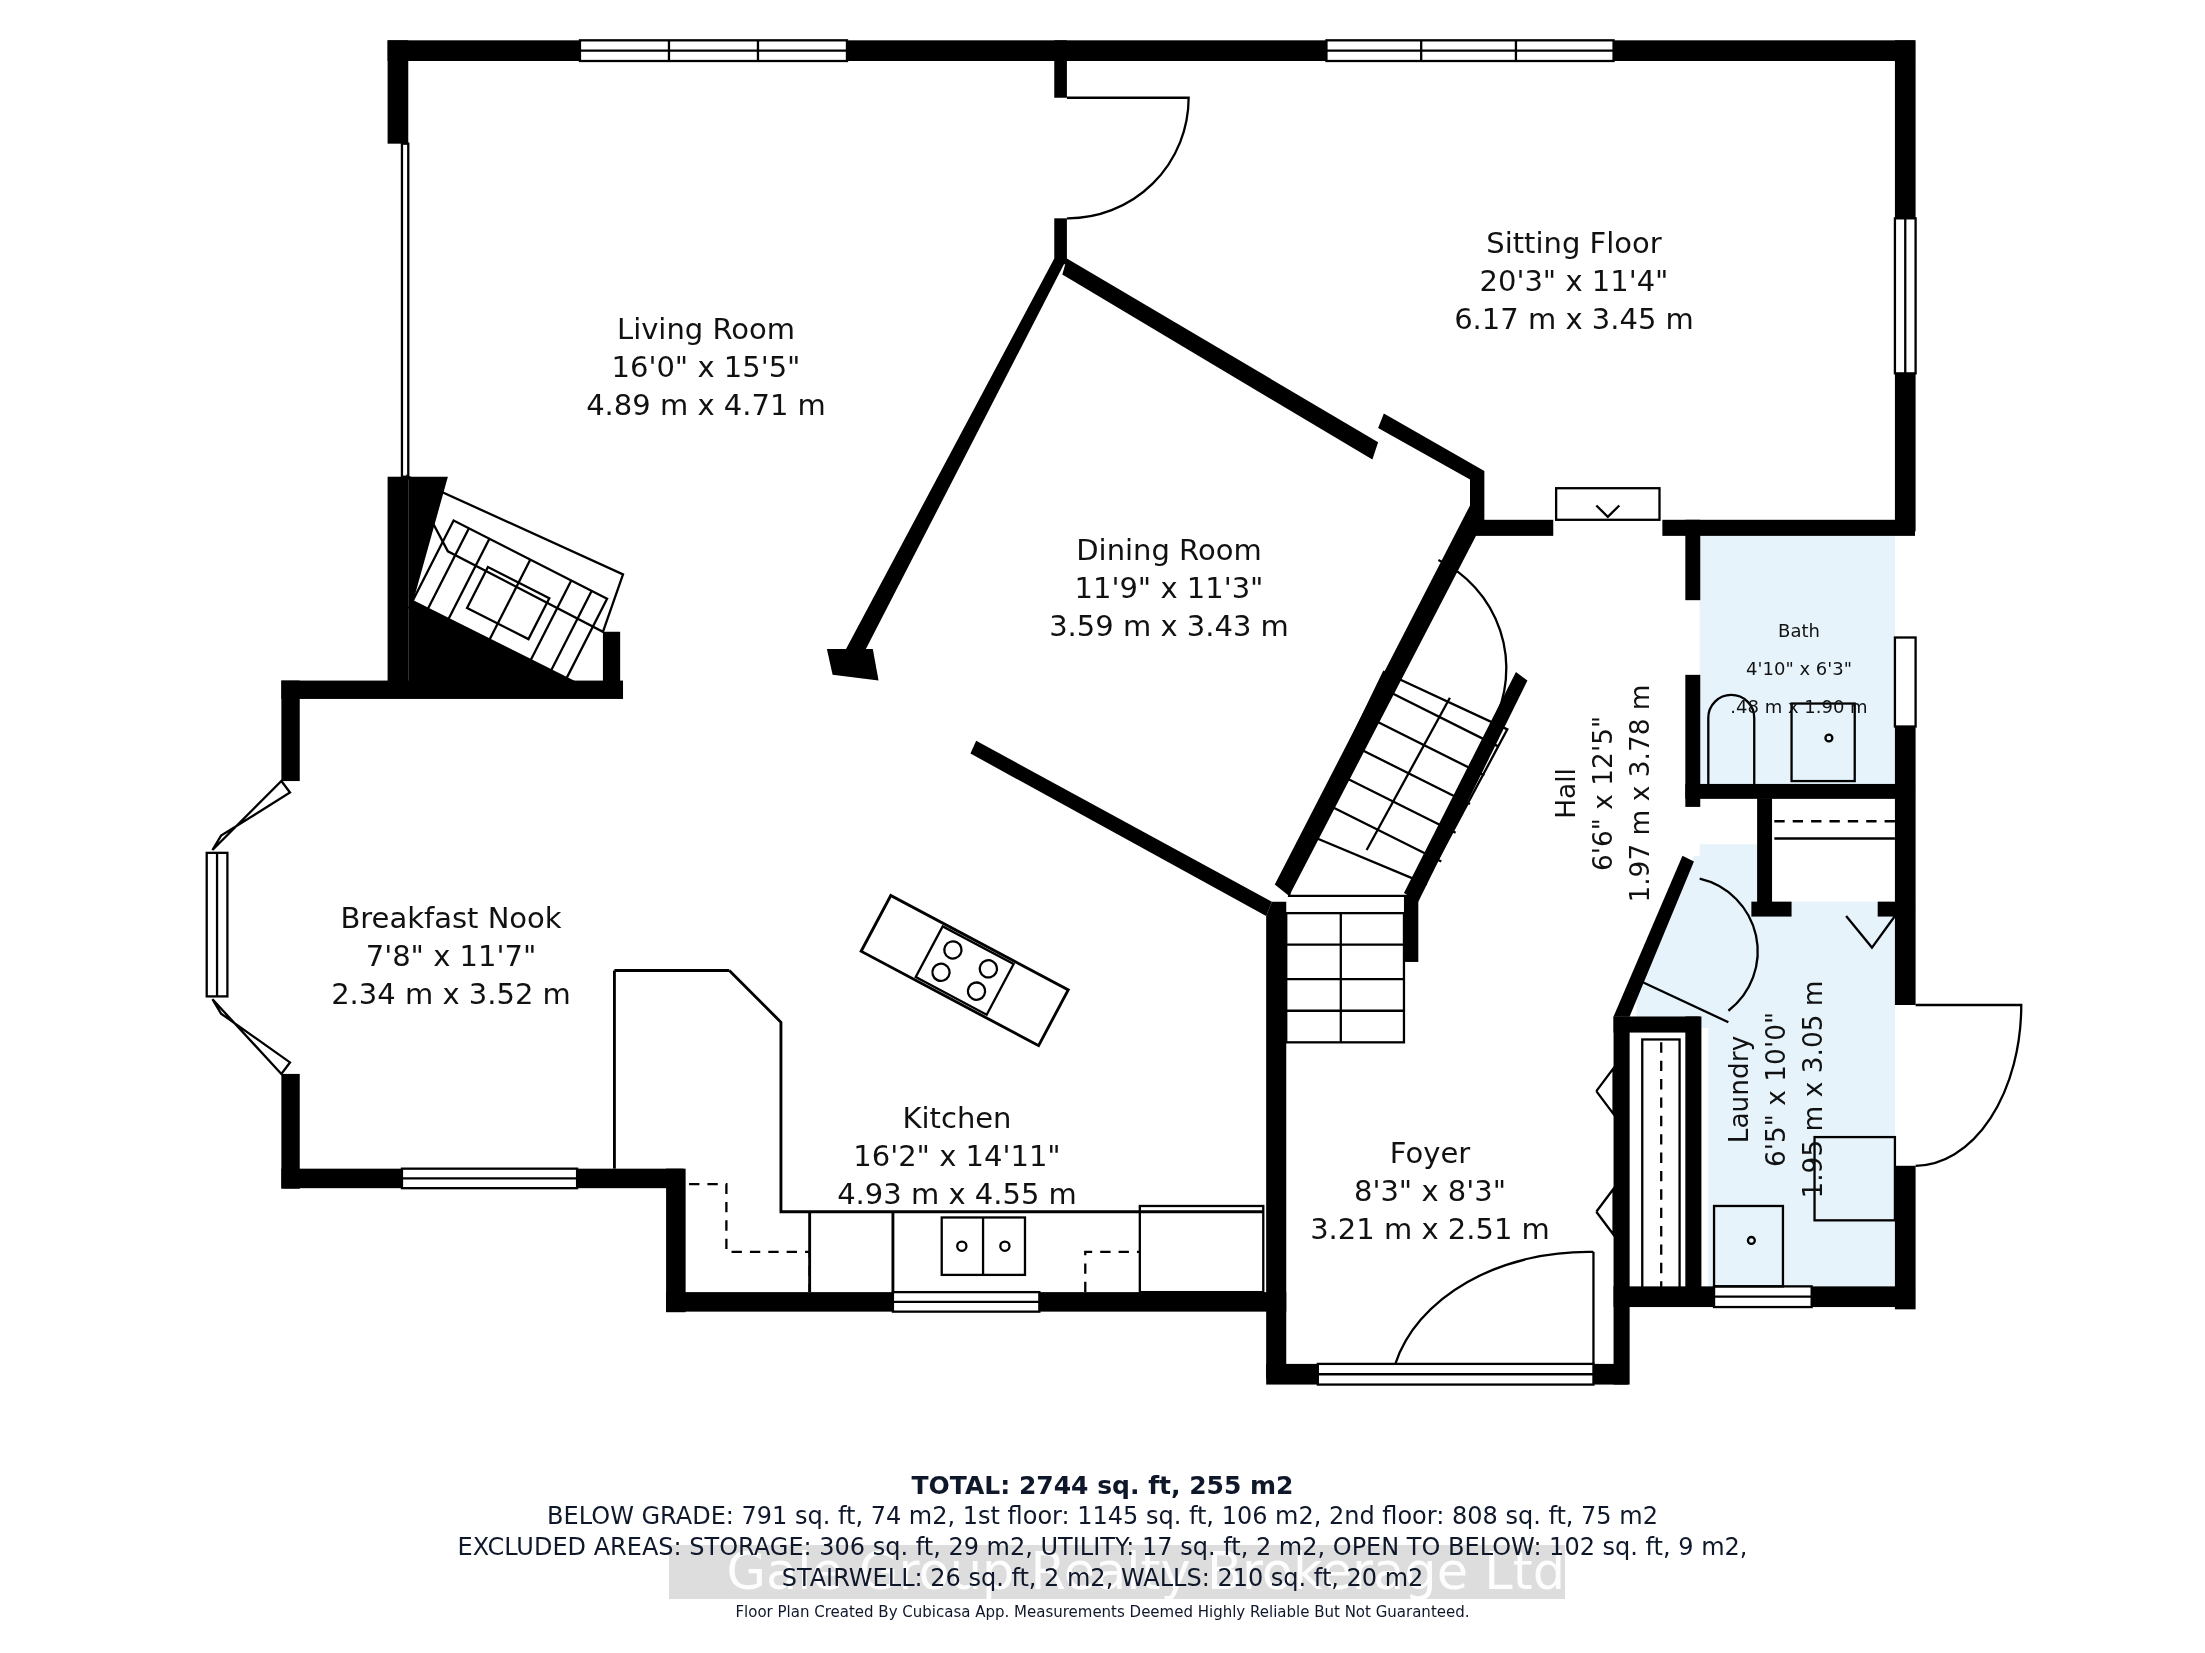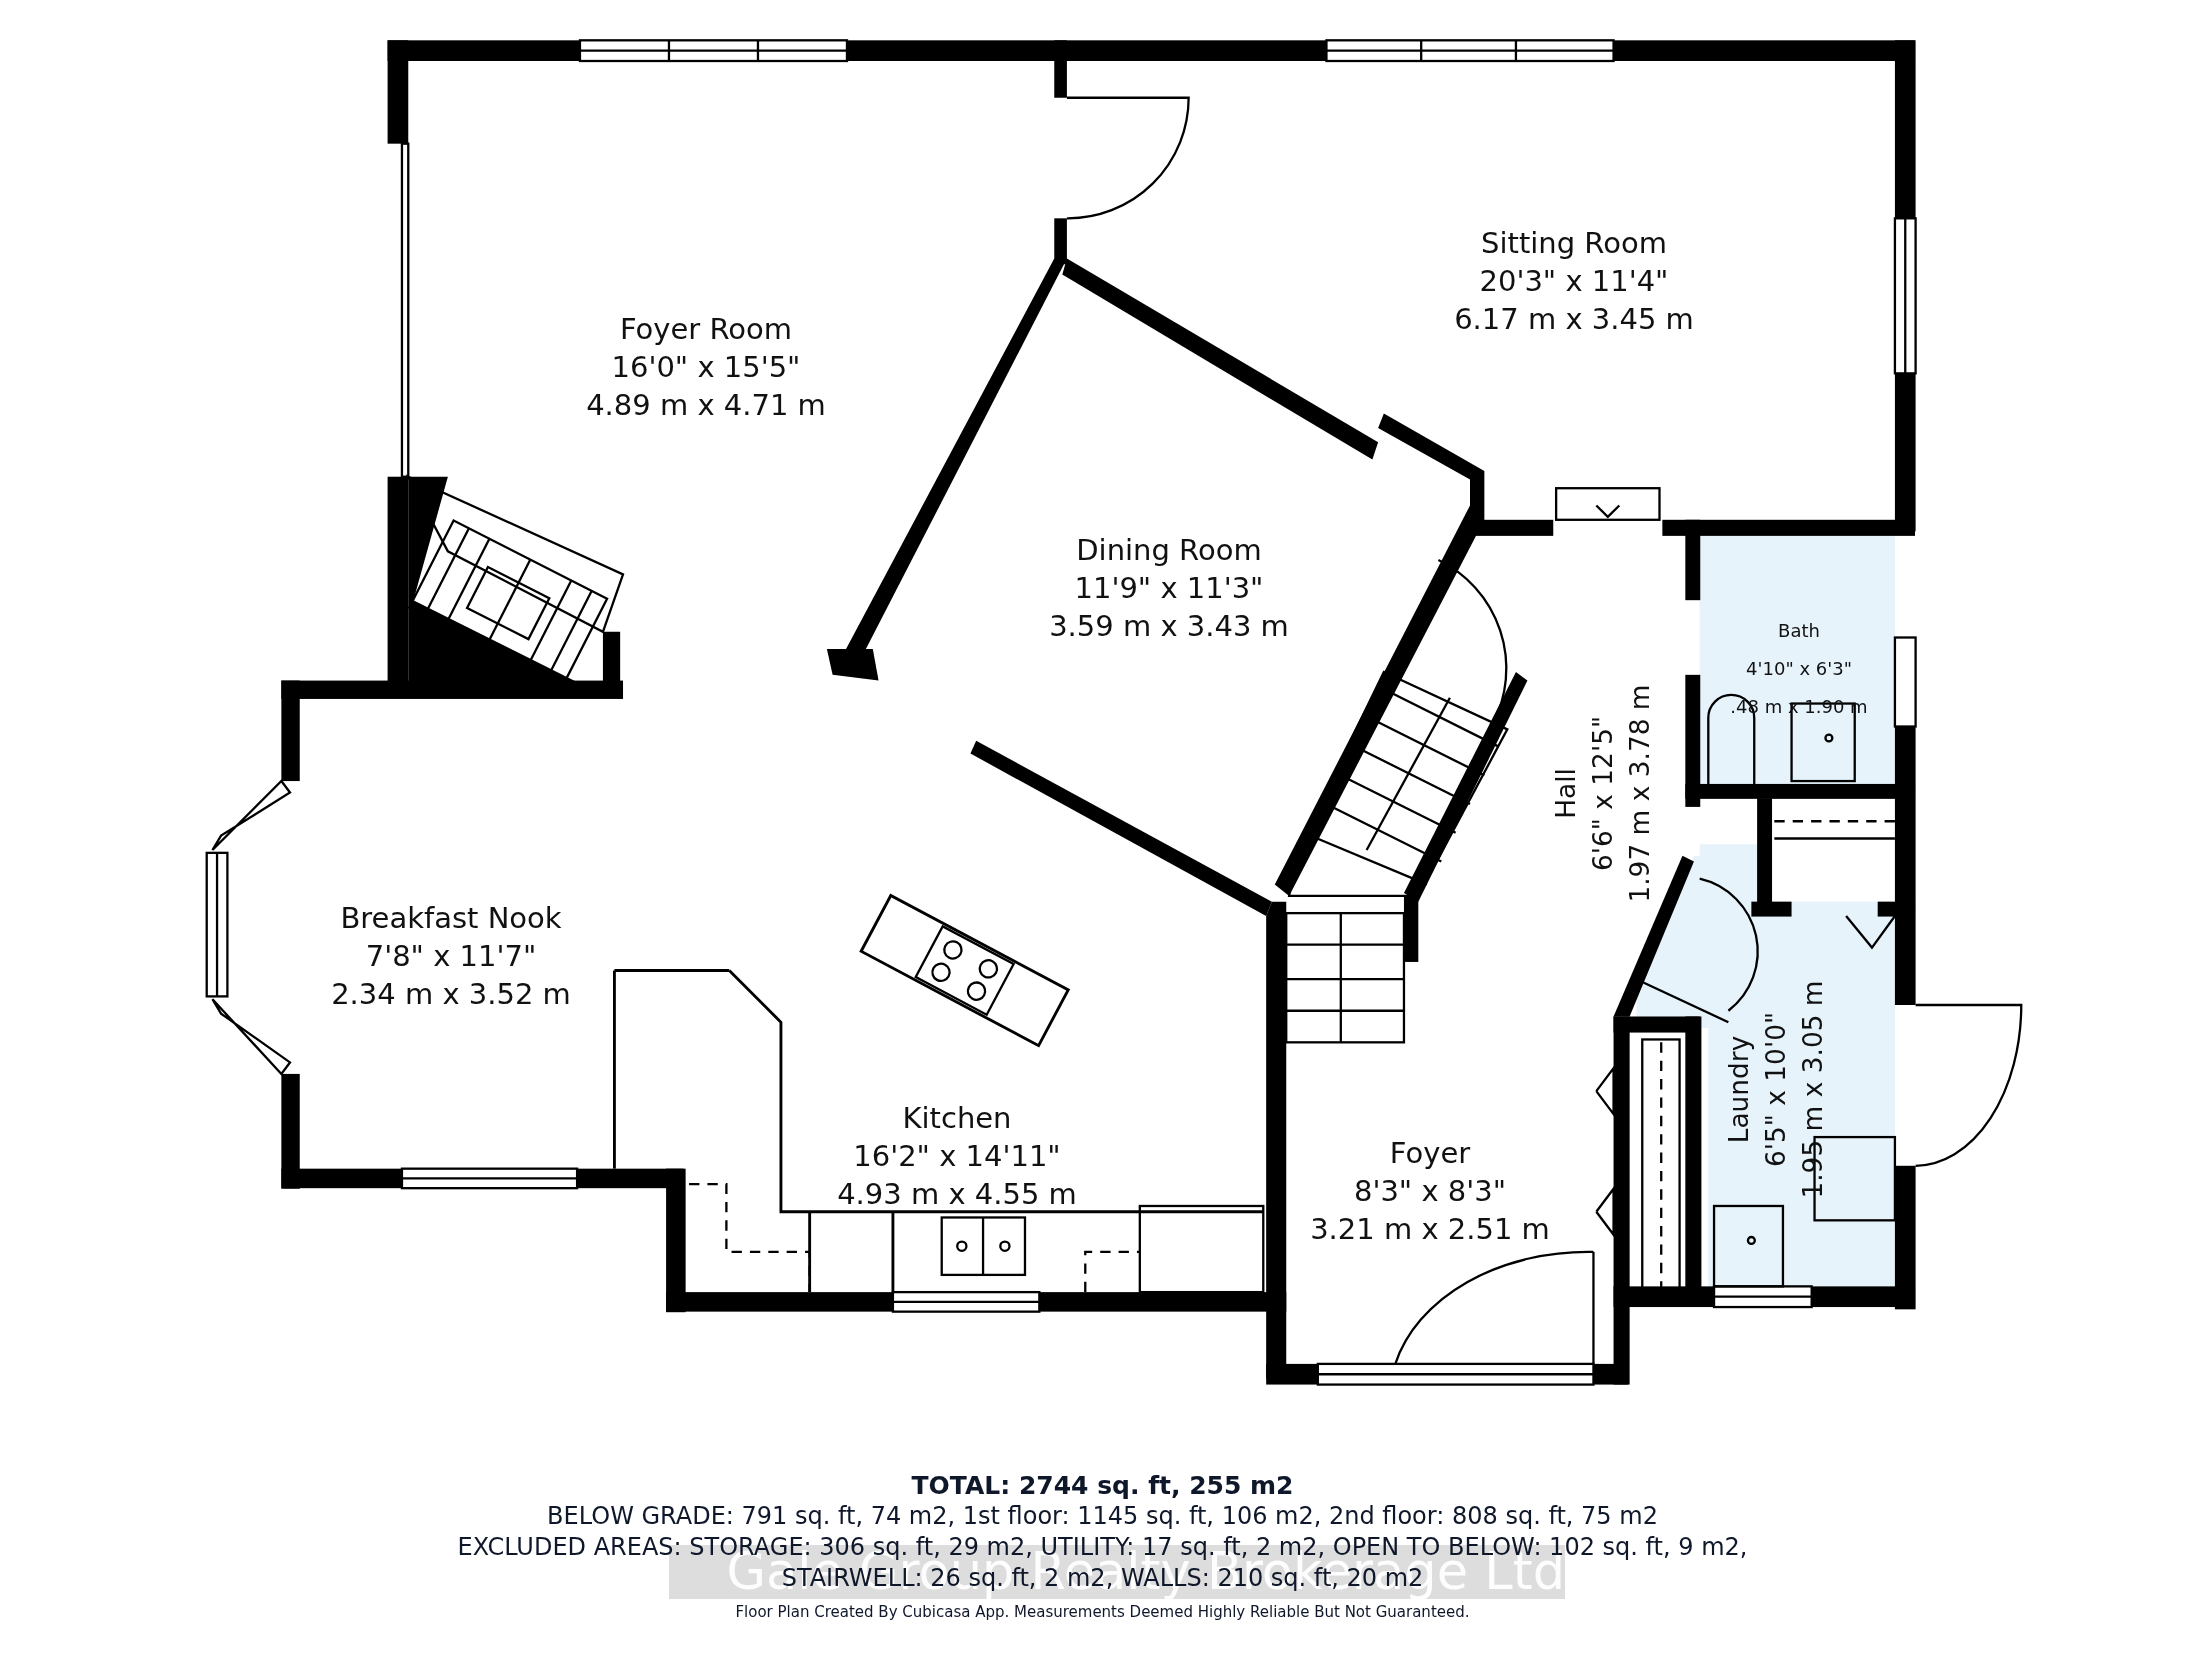--- a/index.html
+++ b/index.html
@@ -188,26 +188,26 @@
     <rect class="thin" x="3160" y="1980" width="140" height="145"></rect>
     <polyline class="thin" points="3215,1595 3260,1650 3300,1595"></polyline>
     <line class="dash" x1="3090" y1="1430" x2="3300" y2="1430"></line>
     <line class="thin" x1="3090" y1="1460" x2="3300" y2="1460"></line>
     <path class="thin" d="M2960 1530 A 130 130 0 0 1 3010 1760"></path>
     <line class="thin" x1="2860" y1="1710" x2="3010" y2="1780"></line>
   </g>
 </svg>
 
 <div class="room-label" style="left:706px; top:310px;">
-  <div>Foyer Room</div>
+  <div>Living Room</div>
   <div>16'0" x 15'5"</div>
   <div>4.89 m x 4.71 m</div>
 </div>
 <div class="room-label" style="left:1574px; top:224px;">
-  <div>Sitting Room</div>
+  <div>Sitting Floor</div>
   <div>20'3" x 11'4"</div>
   <div>6.17 m x 3.45 m</div>
 </div>
 <div class="room-label" style="left:1169px; top:531px;">
   <div>Dining Room</div>
   <div>11'9" x 11'3"</div>
   <div>3.59 m x 3.43 m</div>
 </div>
 <div class="room-label" style="left:1799px; top:612px; font-size:18px; line-height:38px;">
   <div>Bath</div>

